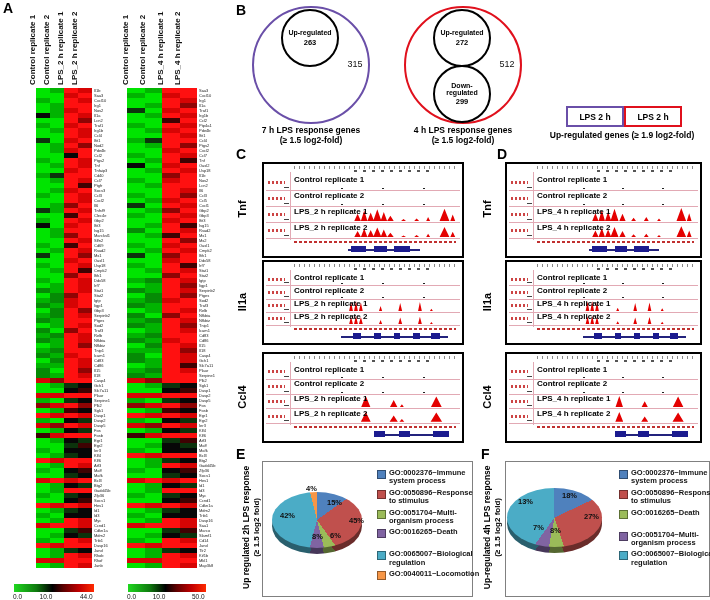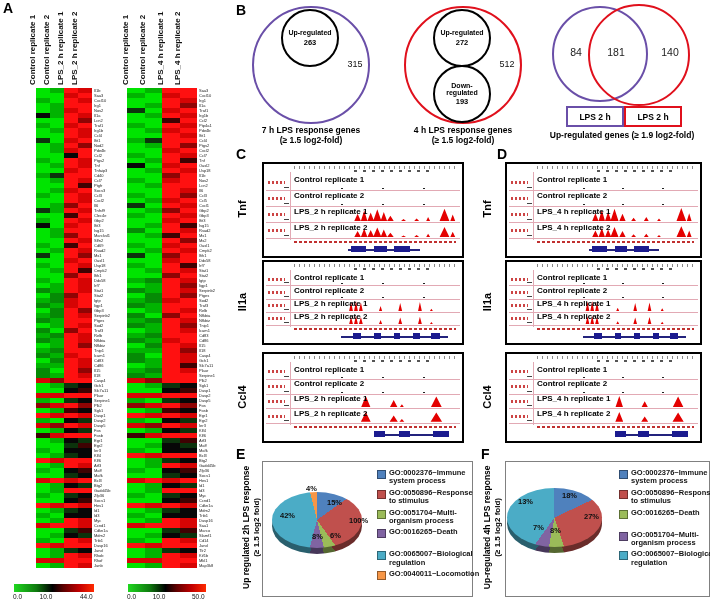--- a/index.html
+++ b/index.html
@@ -1069,36 +1069,29 @@
   </div>
 
   <div class="venn" id="venn1" style="left:404px;top:6px;width:118px;height:118px">
     <div class="venn-outer" style="left: 0px; top: 0px; width: 114px; height: 114px; border-color: rgb(224, 16, 28);"></div>
     <div class="venn-inner" style="left:29px;top:3px;width:54px;height:54px">
       <div class="vl">Up-regulated</div>
       <div class="vc">272</div>
     </div>
     <div class="venn-inner" style="left:29px;top:59px;width:54px;height:54px">
       <div class="vl">Down-regulated</div>
-      <div class="vc">193</div>
+      <div class="vc">299</div>
     </div>
     <div class="venn-num" style="left:90px;top:53px;width:26px">512</div>
   </div>
   <div class="venn-cap" style="left:398px;top:125px;width:130px">
     <div>4 h LPS response genes</div>
     <div>(≥ 1.5 log2-fold)</div>
   </div>
 
-  <div class="venn" style="left:548px;top:4px;width:160px;height:102px">
-    <div class="ccircle" id="ovl" style="left: 4px; top: 2px; width: 92px; height: 92px; border-color: rgb(106, 79, 168);"></div>
-    <div class="ccircle" id="ovr" style="left: 40px; top: 0px; width: 98px; height: 98px; border-color: rgb(224, 16, 28);"></div>
-    <div class="venn-bignum" style="left:12px;top:42px;width:32px">84</div>
-    <div class="venn-bignum" style="left:50px;top:42px;width:36px">181</div>
-    <div class="venn-bignum" style="left:104px;top:42px;width:36px">140</div>
-  </div>
   <div class="lps-box" id="lpsbox0" style="left: 566px; top: 106px; width: 54px; height: 17px; border-color: rgb(106, 79, 168);">LPS 2 h</div>
   <div class="lps-box" id="lpsbox1" style="left: 624px; top: 106px; width: 54px; height: 17px; border-color: rgb(224, 16, 28);">LPS 2 h</div>
   <div class="venn-cap" style="left:534px;top:130px;width:176px">Up-regulated genes (≥ 1.9 log2-fold)</div>
 
   <div id="panelC">
       <div class="gene-vlabel" style="left: 207px; top: 203px; width: 70px;">Tnf</div>
       <div class="bbox" style="left: 262px; top: 162px; width: 198px; height: 92px;">
         <div class="ruler" style="left: 30px; right: 4px; top: 2px;"></div>
         <div class="ruler2" style="left: 90px; width: 80px; top: 6px;"></div>
         <div class="vpink" style="left: 26px; top: 8px; height: 68px;"></div>
@@ -1342,21 +1335,21 @@
   <div class="pie-axis" style="left:176px;top:517px;width:150px">
     <div class="l1">Up regulated 2h LPS response</div>
     <div class="l2">(≥ 1.5 log2 fold)</div>
   </div>
   <div class="chartbox" style="left:262px;top:461px;width:209px;height:134px"></div>
   <div id="pieE">
       <div class="pie" style="left: 272px; top: 498px; width: 90px; height: 56px; background: conic-gradient(from -14deg, rgb(247, 150, 70) 0%, rgb(247, 150, 70) 4%, rgb(79, 129, 189) 4%, rgb(79, 129, 189) 19%, rgb(192, 80, 77) 19%, rgb(192, 80, 77) 44%, rgb(155, 187, 89) 44%, rgb(155, 187, 89) 50%, rgb(128, 100, 162) 50%, rgb(128, 100, 162) 58%, rgb(75, 172, 198) 58%, rgb(75, 172, 198) 100%); filter: brightness(0.55);"></div>
       <div class="pie" style="left: 272px; top: 492px; width: 90px; height: 56px; background: conic-gradient(from -14deg, rgb(247, 150, 70) 0%, rgb(247, 150, 70) 4%, rgb(79, 129, 189) 4%, rgb(79, 129, 189) 19%, rgb(192, 80, 77) 19%, rgb(192, 80, 77) 44%, rgb(155, 187, 89) 44%, rgb(155, 187, 89) 50%, rgb(128, 100, 162) 50%, rgb(128, 100, 162) 58%, rgb(75, 172, 198) 58%, rgb(75, 172, 198) 100%);"></div>
       <div class="pct" style="left: 306px; top: 484px;">4%</div>
       <div class="pct" style="left: 327px; top: 498px;">15%</div>
-      <div class="pct" style="left: 349px; top: 516px;">100%</div>
+      <div class="pct" style="left: 349px; top: 516px;">45%</div>
       <div class="pct" style="left: 330px; top: 531px;">6%</div>
       <div class="pct" style="left: 312px; top: 532px;">8%</div>
       <div class="pct" style="left: 280px; top: 511px;">42%</div>
     </div>
   <div class="legend" id="legE" style="left:377px;top:469px;width:92px">
       <div class="legend-item">
         <div class="legend-bullet" style="background: rgb(79, 129, 189);"></div>
         <div class="legend-text">GO:0002376~Immune system process</div>
       </div>
       <div class="legend-item">

